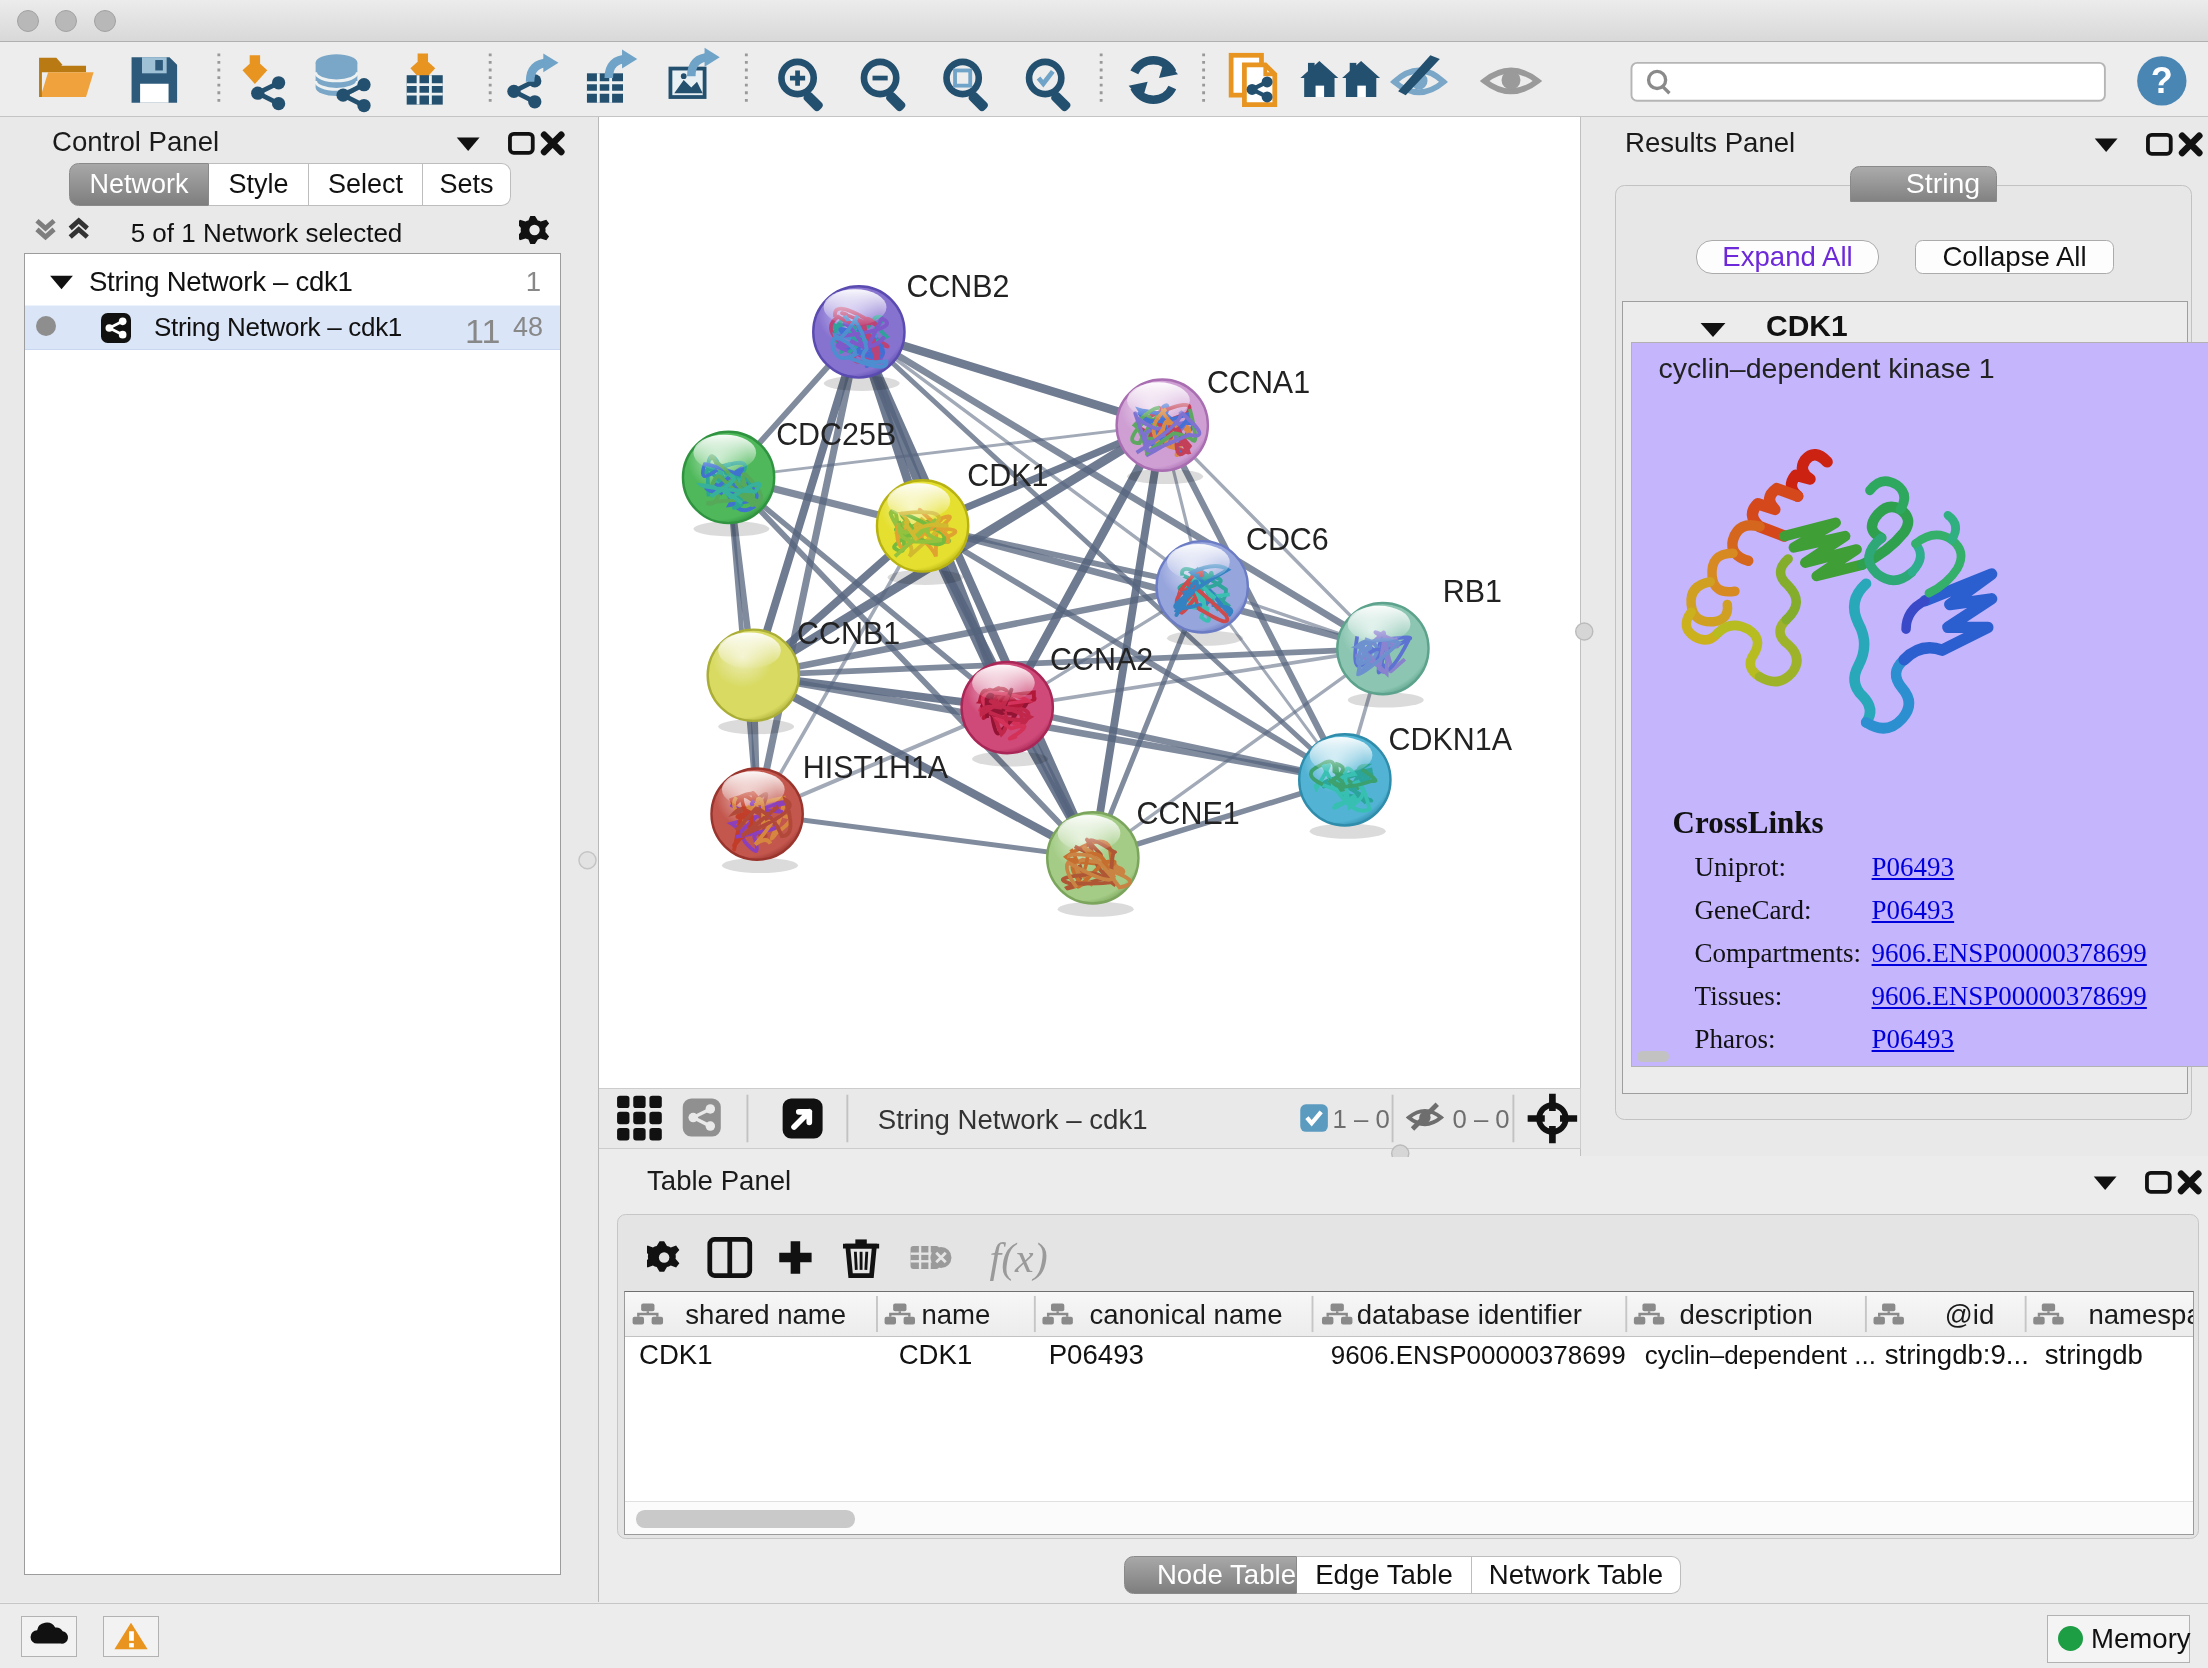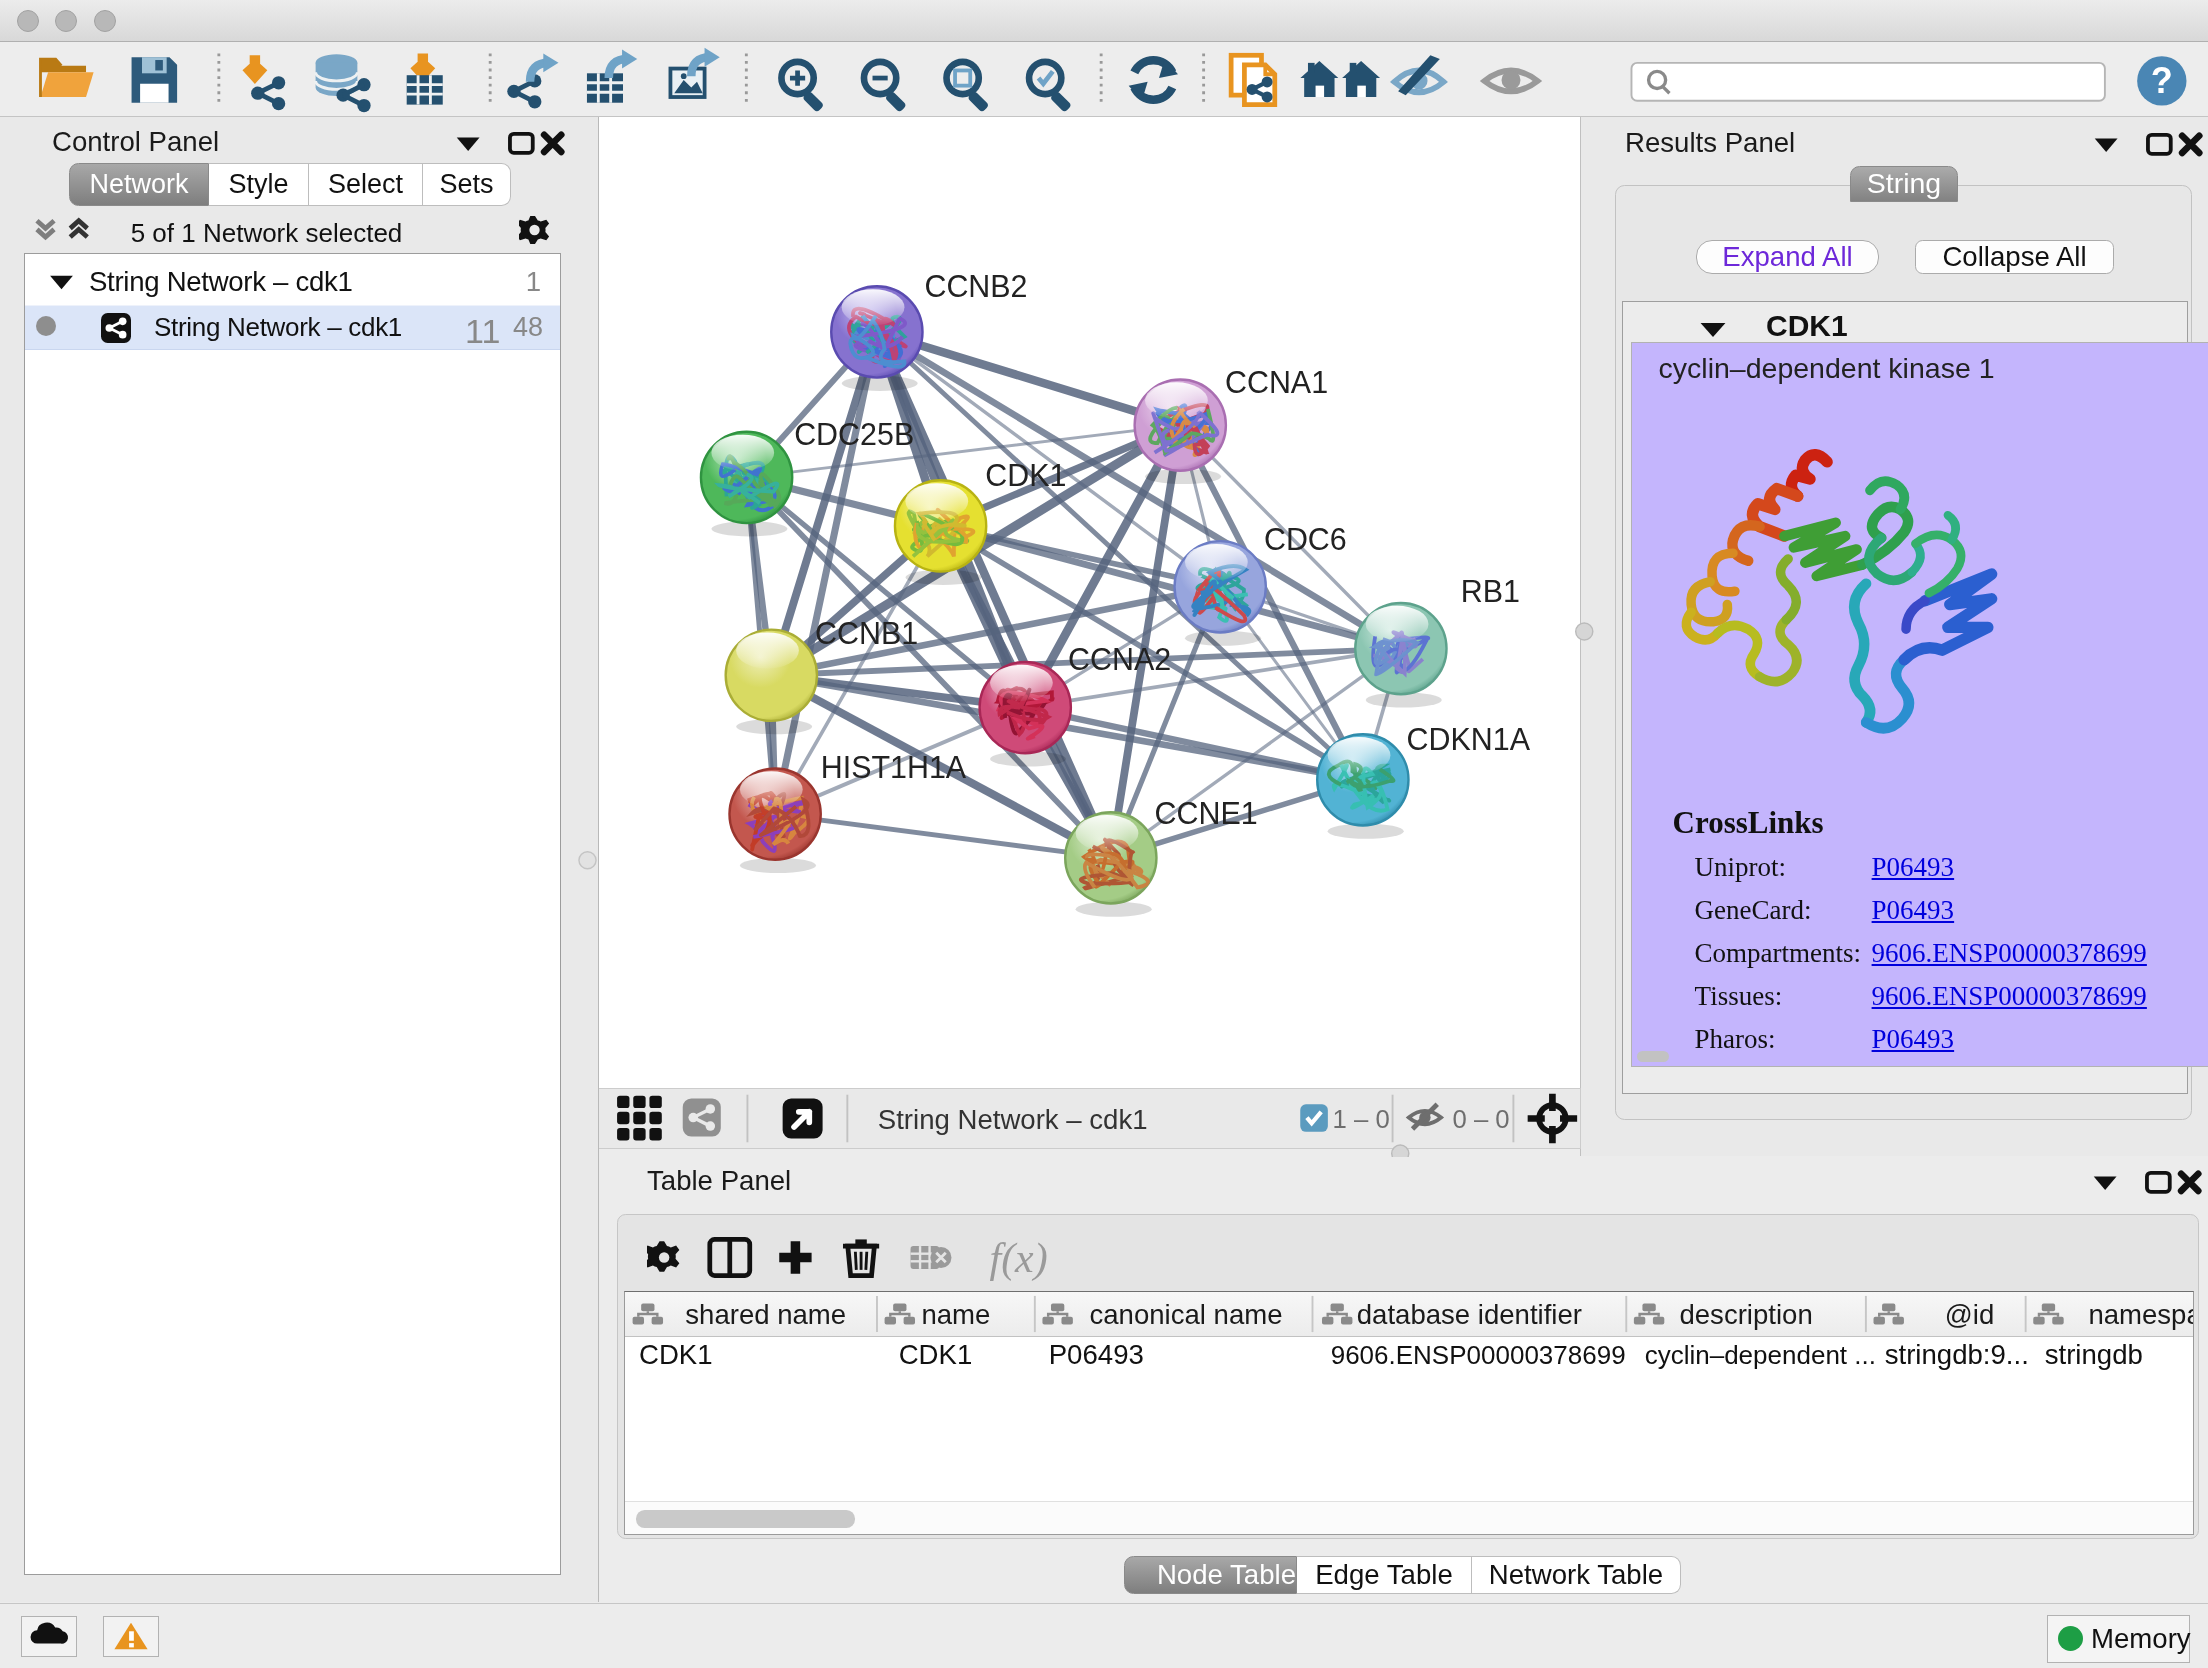--- a/index.html
+++ b/index.html
@@ -10,21 +10,21 @@
   #titlebar{left:0;top:0;width:2208px;height:41px;
     background:linear-gradient(#ececec,#d8d8d8);border-bottom:1px solid #b0b0b0;}
   .tlight{position:absolute;top:9.5px;width:20px;height:20px;border-radius:50%;
     background:#b8b8b8;border:1px solid #a2a2a2;}
   #wtitle{position:absolute;top:4.8px;left:0;width:2208px;text-align:center;
     font-size:29.5px;color:#404040;font-weight:bold;}
   
   #toolbar{left:0;top:42px;width:2208px;height:74px;background:#ededed;border-bottom:1px solid #c4c4c4;}
   
   #controlpanel{left:0;top:117px;width:598px;height:1485px;background:#e9e9e9;border-right:1px solid #b9b9b9;}
-  #networkview{left:599px;top:117px;width:981px;height:971px;background:#ffffff;padding-left:18px;}
+  #networkview{left:599px;top:117px;width:981px;height:971px;background:#ffffff;}
   #resultspanel{left:1580px;top:117px;width:629px;height:1039px;background:#e9e9e9;border-left:1px solid #c0c0c0;}
   #navbar{left:599px;top:1088px;width:981px;height:59px;background:#e9e9e9;border:1px solid #cccccc;border-left:none;}
   #tablepanel{left:599px;top:1157px;width:1609px;height:445px;background:#ececec;}
   #statusbar{left:0;top:1603px;width:2208px;height:66px;background:#ececec;border-top:1px solid #c6c6c6;}
   .paneltitle{font-size:27.6px;color:#1a1a1a;}
   
   .tabrow{position:absolute;display:flex;}
   .tab{height:41px;line-height:41px;text-align:center;font-size:27px;color:#111;
      background:#ffffff;border:1px solid #bdbdbd;border-left:none;}
   .tab.first{border-left:1px solid #bdbdbd;border-radius:9.5px 0 0 9.5px;}
@@ -538,21 +538,21 @@
 <text x="565" y="743" font-family="Liberation Sans" font-size="32" fill="#222">CCNE1</text>
 </svg>
 </div>
 <div class="abs" id="resultspanel">
  <div class="abs paneltitle" style="left:44px;top:9.5px;">Results Panel</div>
  <svg class="abs" style="left:504px;top:14.3px;" width="124" height="28.5" viewBox="0 0 130 30">
    <path d="M10 8 L34 8 L22 22 Z" fill="#111"></path>
    <rect x="66" y="4" width="24" height="20" rx="4" fill="none" stroke="#111" stroke-width="4"></rect>
    <path d="M102 5 L120 23 M120 5 L102 23" stroke="#111" stroke-width="7" stroke-linecap="round"></path>
  </svg>
- <div class="abs" style="left:269px;top:49px;width:106px;height:34px;background:linear-gradient(#ababab,#828282);border:1px solid #8a8a8a;border-radius:9.5px 9.5px 0 0;color:#fff;font-size:28.5px;text-align:center;line-height:32px;z-index:3;">String</div>
+ <div class="abs" style="left:269px;top:49px;width:106px;height:34px;background:linear-gradient(#ababab,#828282);border:1px solid #8a8a8a;border-radius:9.5px 9.5px 0 0;color:#fff;font-size:28.5px;text-align:center;line-height:32px;z-index:3;padding-left:39px;">String</div>
  <div class="abs" style="left:34px;top:68px;width:575px;height:933px;background:#e7e7e7;border:1px solid #c2c2c2;border-radius:9.5px;"></div>
  <div class="abs" style="left:115px;top:123px;width:181px;height:32px;background:#fdfdfd;border:1px solid #ababab;border-radius:16px;font-size:27.6px;text-align:center;line-height:31px;color:#6d28d9;">Expand All</div>
  <div class="abs" style="left:334px;top:123px;width:197px;height:32px;background:#fdfdfd;border:1px solid #ababab;border-radius:7.6px;font-size:27.6px;text-align:center;line-height:31px;color:#111;">Collapse All</div>
  <div class="abs" style="left:41px;top:184px;width:564px;height:791px;background:#ececec;border:1px solid #9e9e9e;">
    <svg class="abs" style="left:74px;top:17px;" width="32" height="22" viewBox="0 0 36 24">
         <path d="M4 4 L32 4 L18 20 Z" fill="#111"></path>
       </svg>
    <div class="abs" style="left:143px;top:6.7px;font-size:30px;font-weight:bold;color:#111;">CDK1</div>
    <div class="abs" style="left:7.6px;top:40px;width:549px;height:723px;background:#c4b5fd;border:1px solid #b2b2b2;padding-left:34px;">
      <div class="abs" style="left:27px;top:8.6px;font-size:28.5px;color:#222;">cyclin–dependent kinase 1</div>

